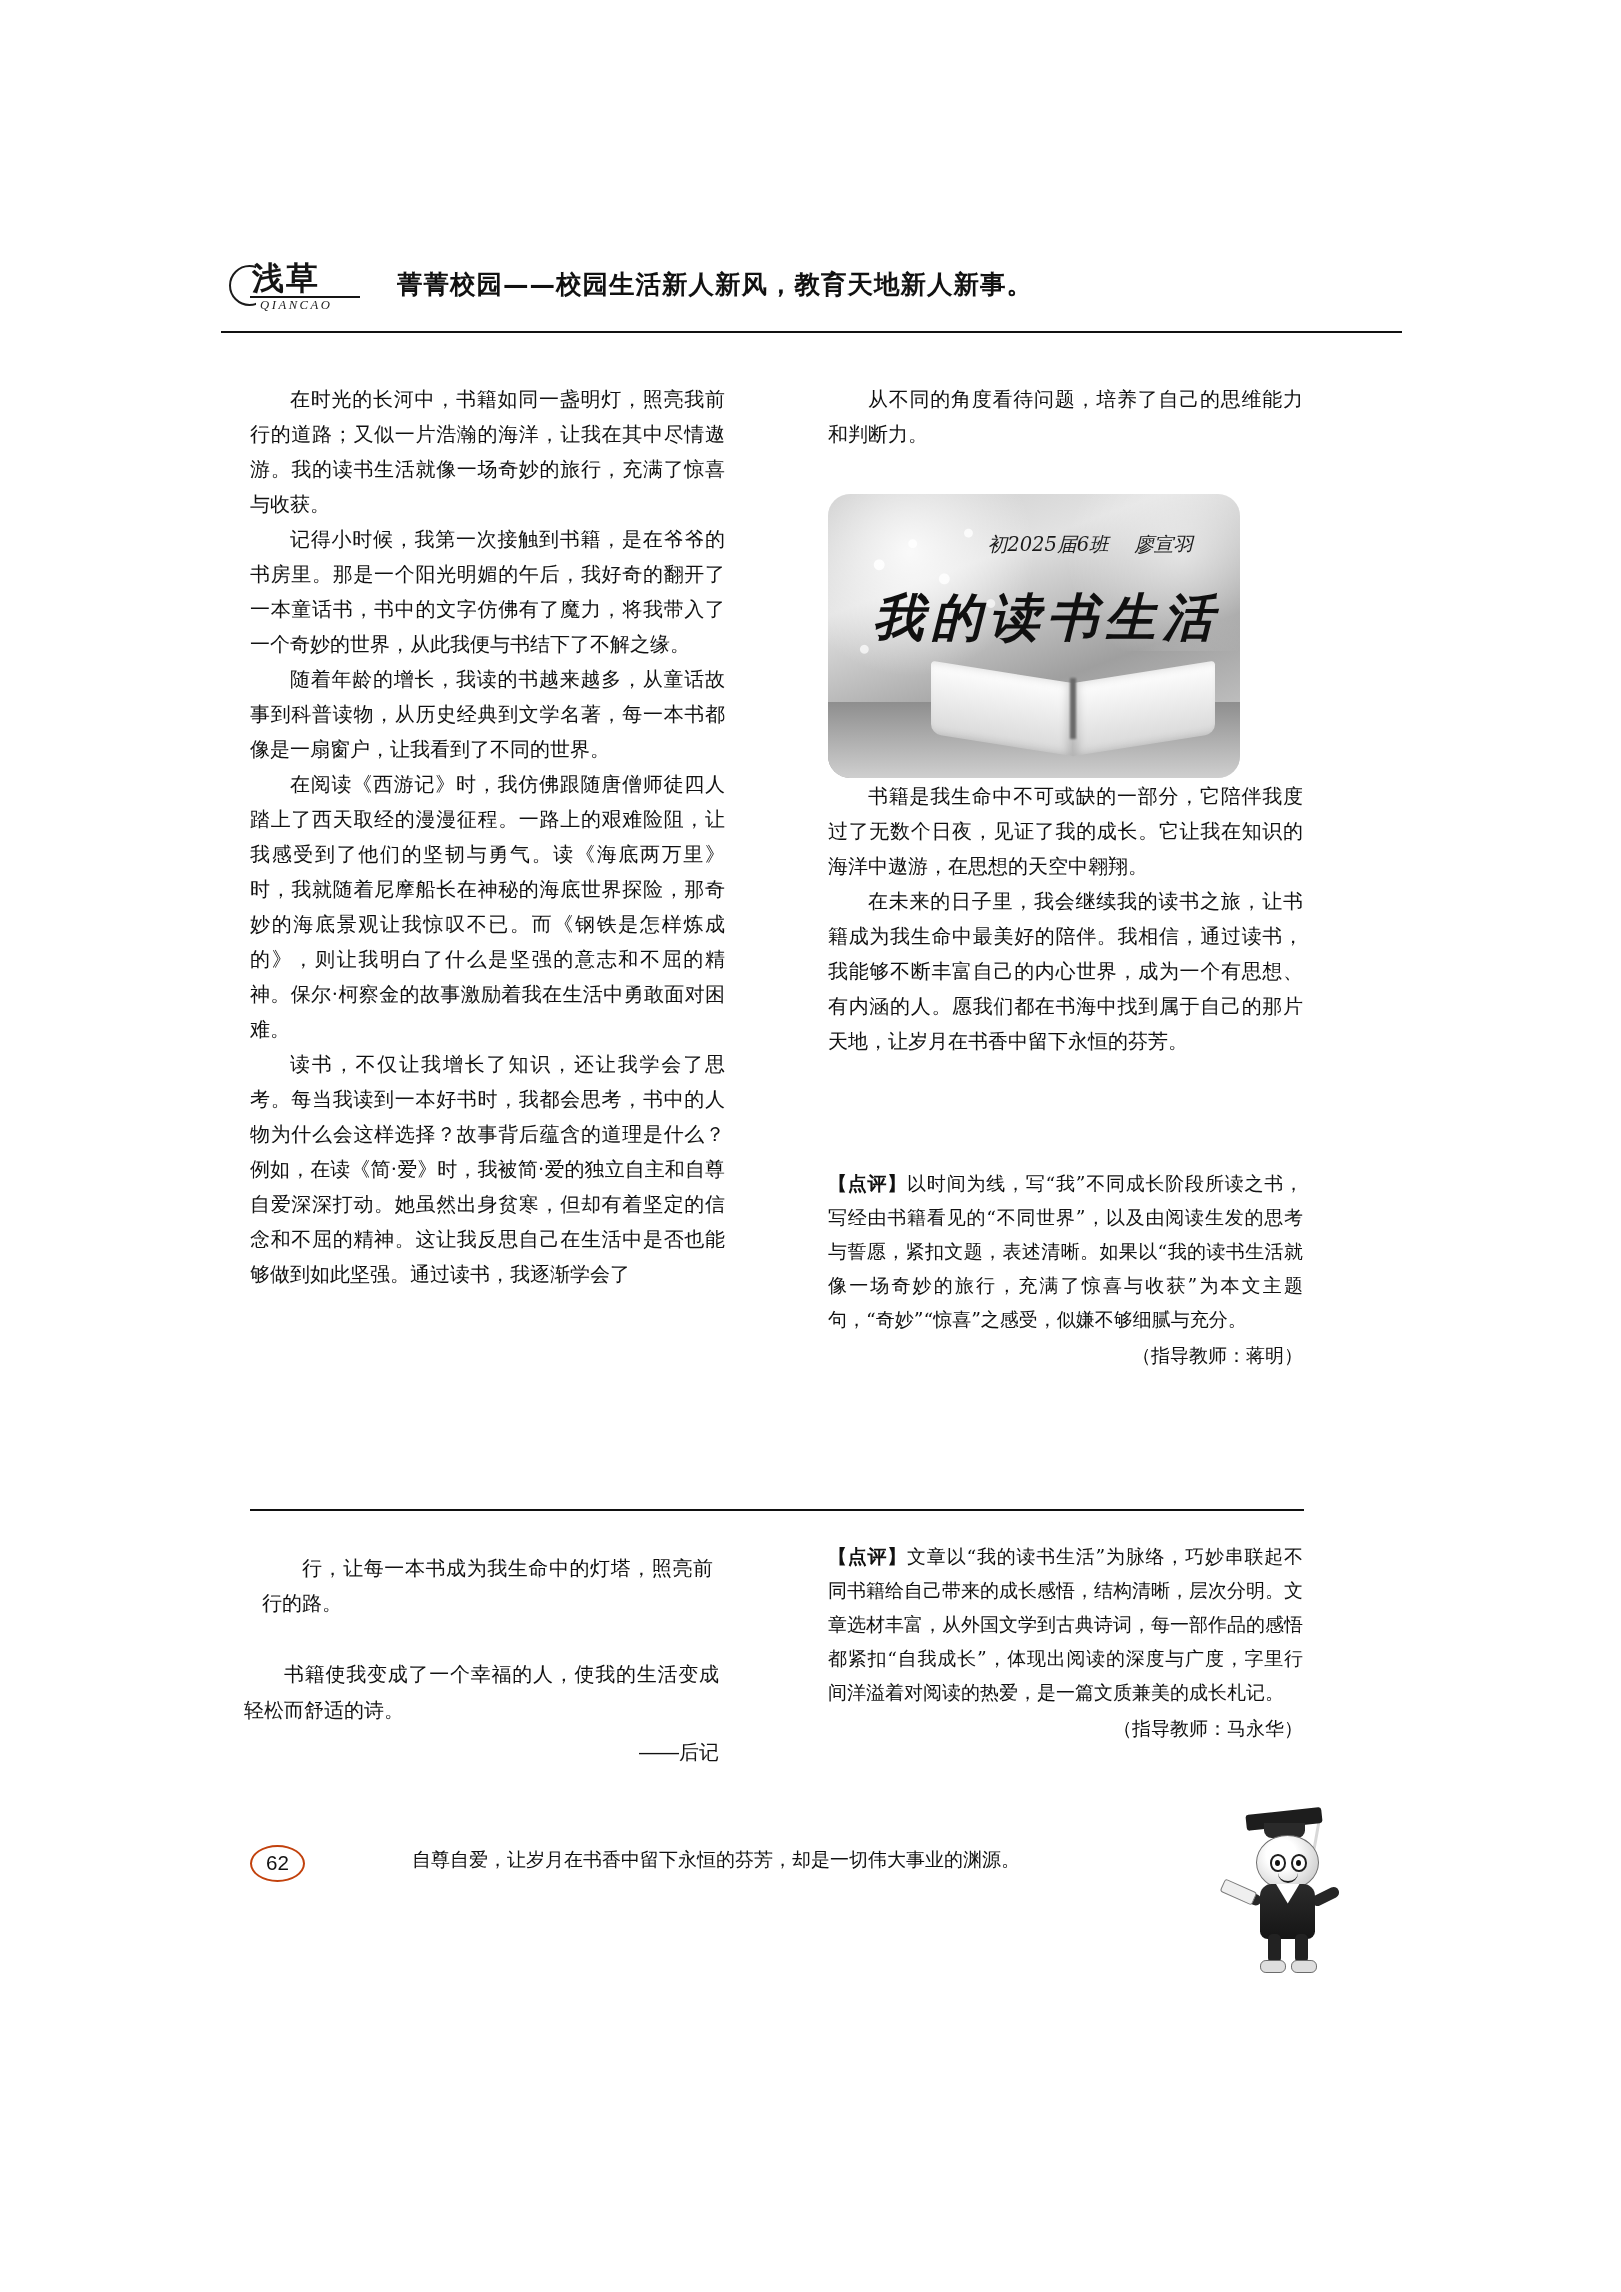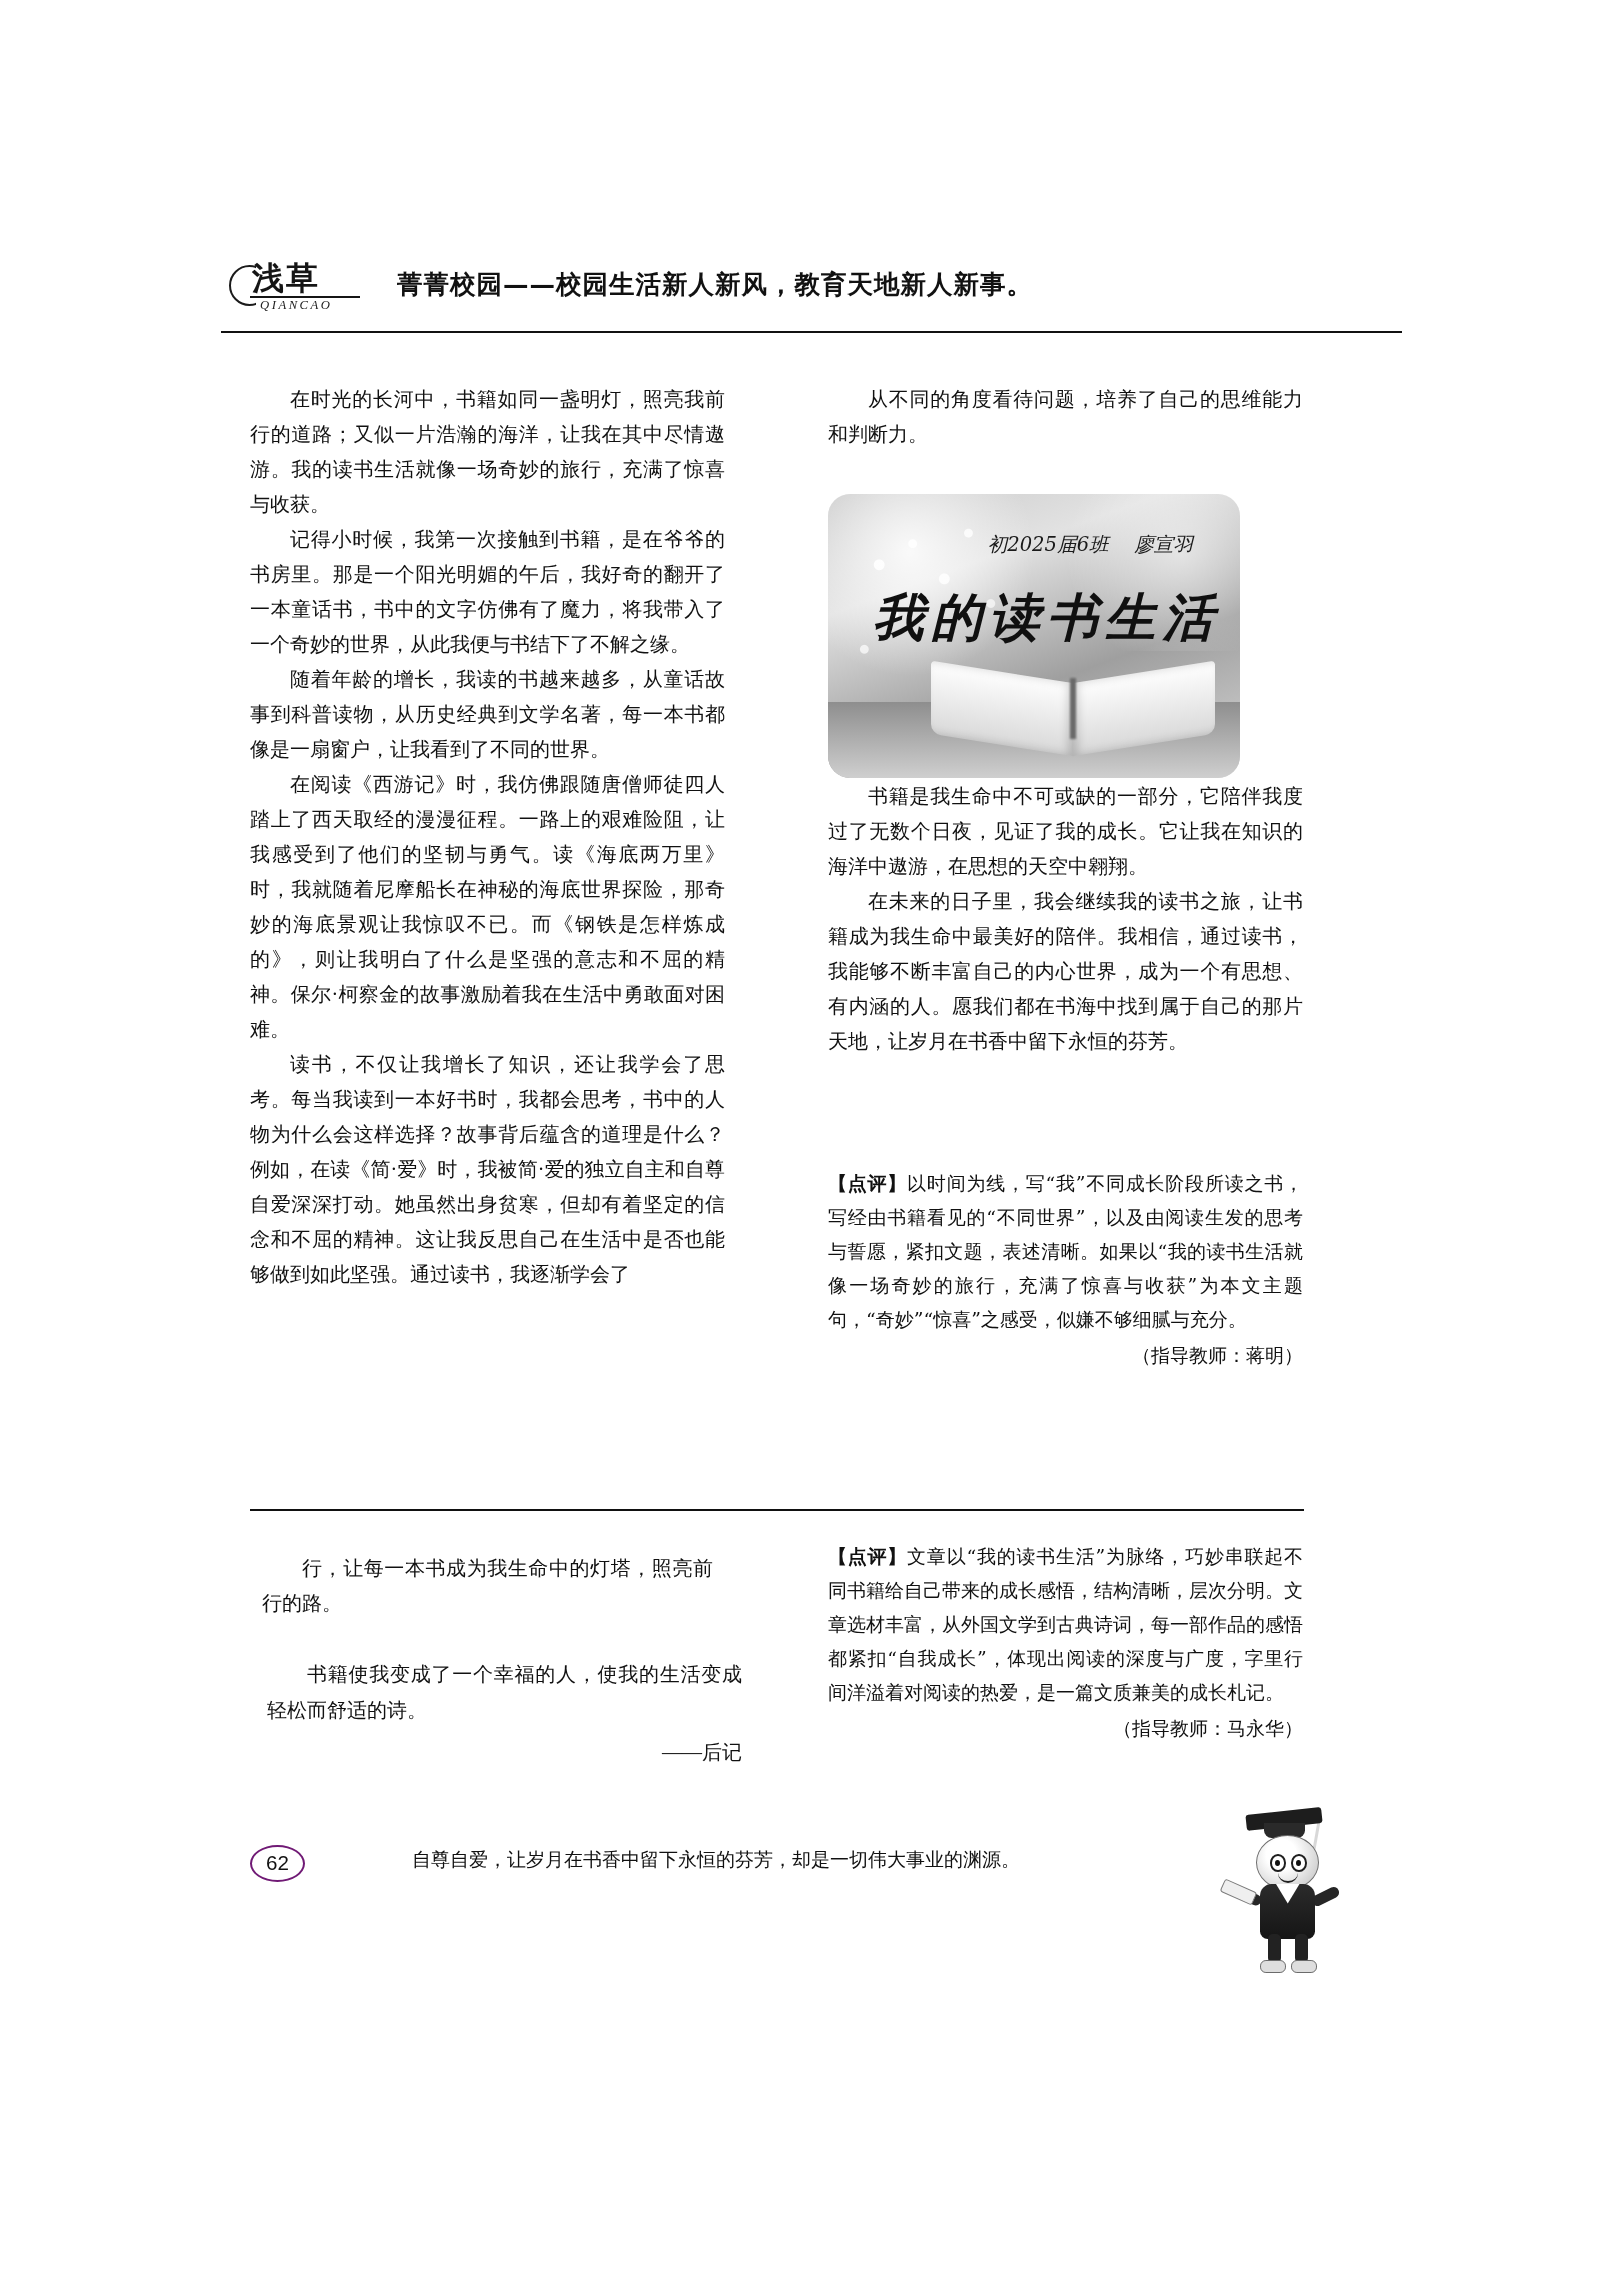--- a/index.html
+++ b/index.html
@@ -263,24 +263,24 @@
     width: 475px;
     font-size: 20px;
     line-height: 35px;
     text-align: justify;
     text-justify: inter-ideograph;
     color: #111;
   }
   .lower-left p { margin: 12px; text-indent: 2em; }
   .postscript-block {
     position: absolute;
-    left: 267px;
+    left: 244px;
     top: 1656px;
     width: 475px;
-    font-family: Liberation Serif, serif;
+    font-family: Liberation Sans, sans-serif;
     font-size: 20px;
     line-height: 36px;
     text-align: justify;
     text-justify: inter-ideograph;
     color: #111;
   }
   .postscript-block p { margin: 0; text-indent: 2em; }
   .postscript-sig {
     display: block;
     text-align: right;
@@ -288,21 +288,21 @@
     text-indent: 0;
   }
 
   
   .page-number {
     position: absolute;
     left: 250px;
     top: 1845px;
     width: 51px;
     height: 33px;
-    border: 2px solid #701a75;
+    border: 2px solid #c2410c;
     border-radius: 50%;
     font-family: "Liberation Sans", sans-serif;
     font-size: 20.6px;
     text-align: center;
     line-height: 31px;
     color: #111;
   }
   .footer-motto {
     position: absolute;
     left: 412px;

